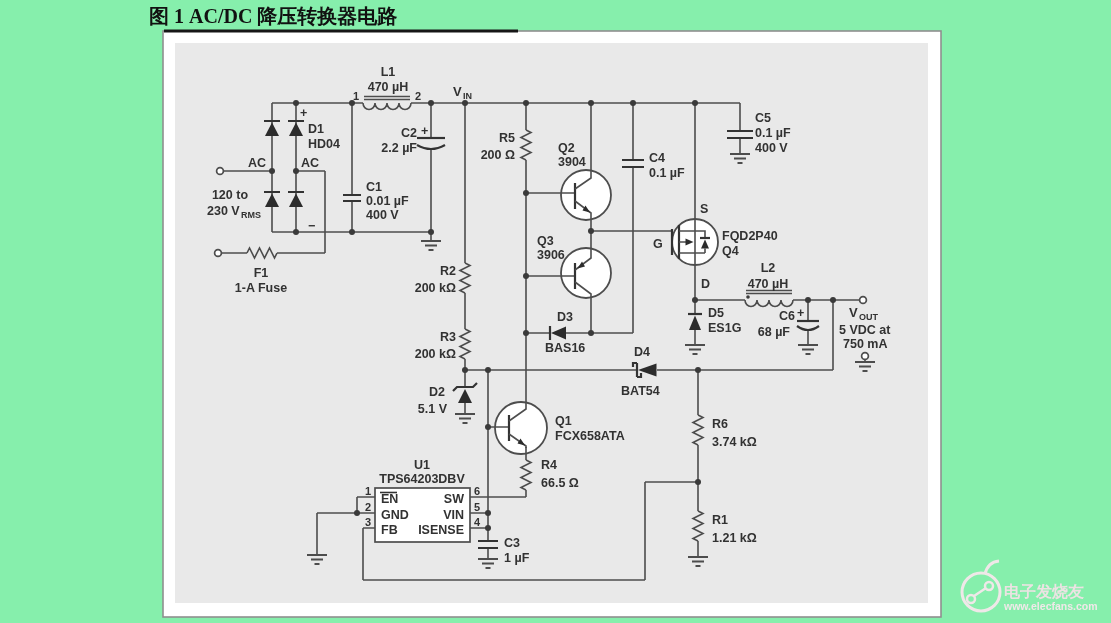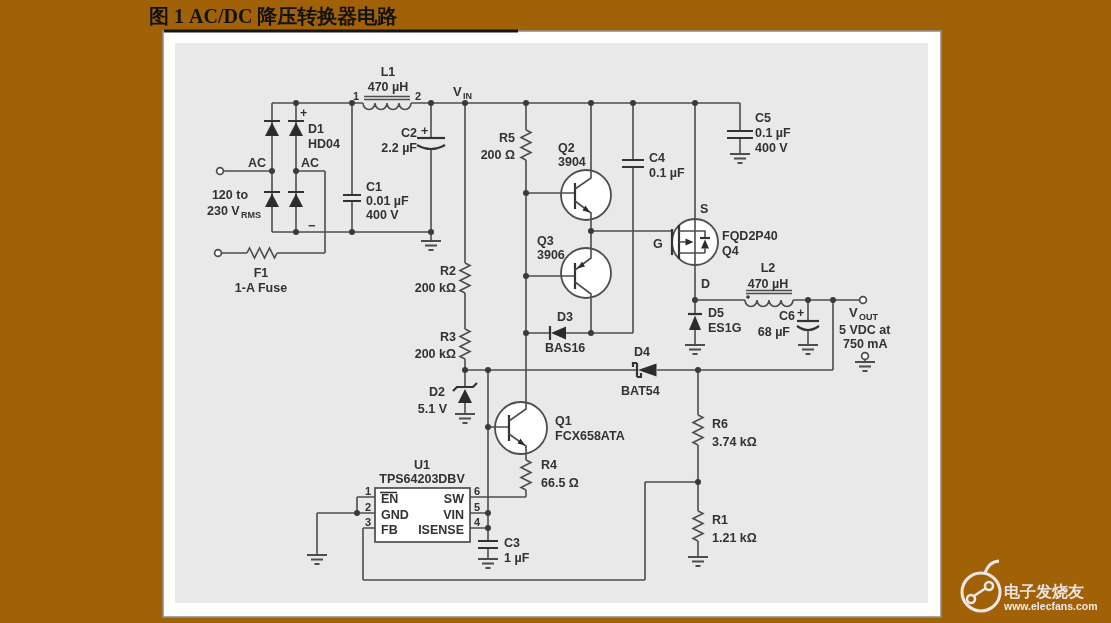--- a/index.html
+++ b/index.html
@@ -1,16 +1,16 @@
 <!DOCTYPE html>
 <html><head>
 <meta charset="utf-8">
 <style>
   html,body{margin:0;padding:0;background:#ffffff;}
-  .page{position:relative;width:1111px;height:623px;background:#a16207;overflow:hidden;
+  .page{position:relative;width:1111px;height:623px;background:#86efac;overflow:hidden;
         font-family:"Liberation Sans",sans-serif;}
   svg{position:absolute;left:0;top:0;}
   svg text{font-family:"Liberation Sans",sans-serif;font-weight:bold;fill:#323232;font-size:12.5px;}
   svg text.sm{font-size:9px;}
   svg text.num{font-size:11px;}
   svg text.title{font-family:"Liberation Serif",serif;font-size:20px;fill:#111;}
   svg text.wm1{font-size:16px;fill:#ece3e3;}
   svg text.wm2{font-size:10.5px;fill:#f0e9e9;font-weight:bold;}
   .wire{stroke:#4d4d4d;stroke-width:1.6;fill:none;}
   .bar{stroke:#333;stroke-width:2.2;fill:none;}

